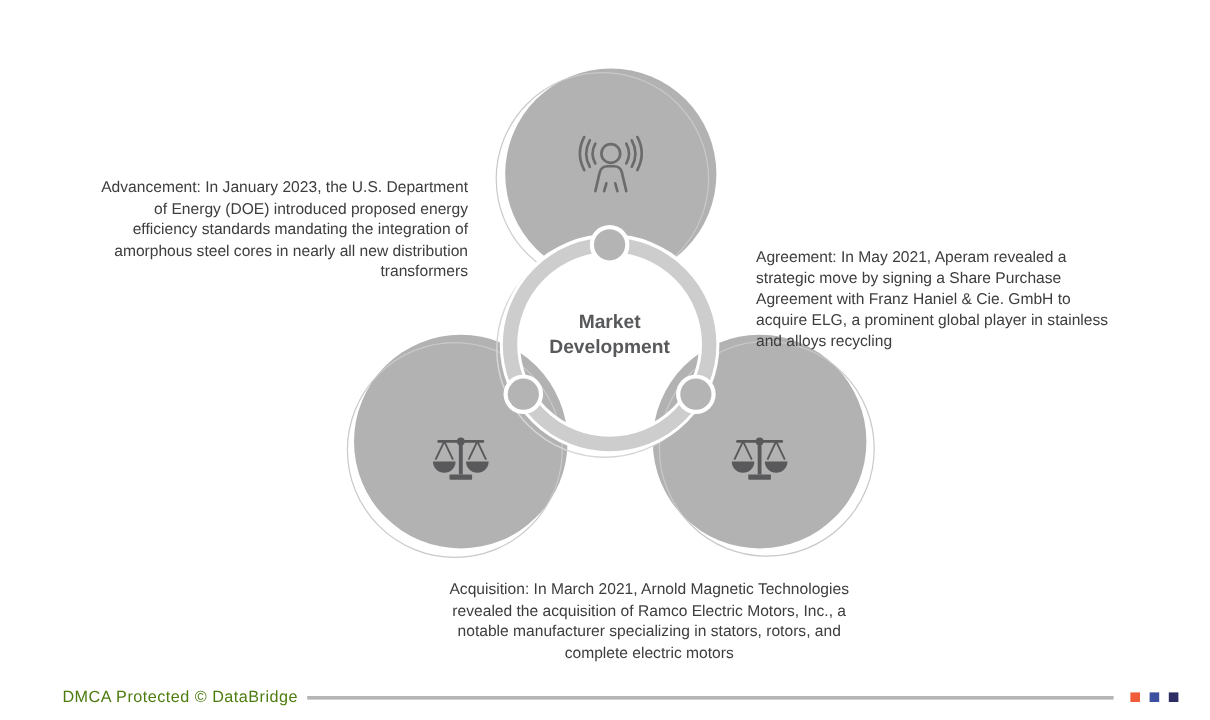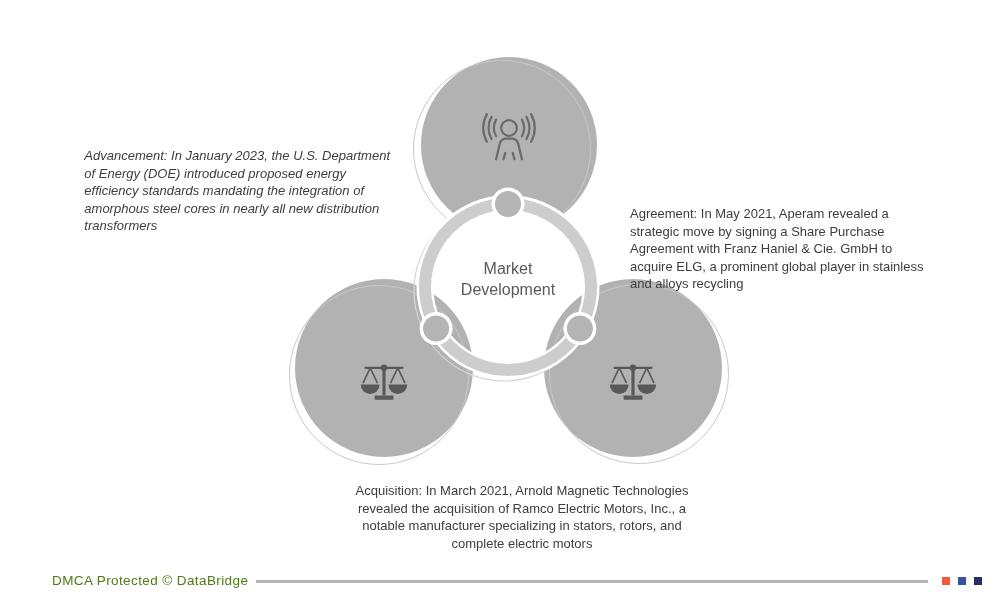--- a/index.html
+++ b/index.html
@@ -20,27 +20,27 @@
   .bubble-br::before{transform:translate(6px,6px);}
   .bubble-top .icon{transform:translateY(-6px);}
   .bubble-bl .icon,.bubble-br .icon{transform:translateY(16px);}
   
   .inner-disc{position:absolute;left:416px;top:195px;width:184px;height:184px;
     border-radius:50%;background:#ffffff;}
   
   .ring-svg{position:absolute;left:393px;top:172px;}
   
   .center-title{position:absolute;left:408px;top:258px;width:200px;
-    text-align:center;font-size:16px;font-weight:normal;line-height:21px;
+    text-align:center;font-size:16px;font-weight:bold;line-height:21px;
     color:#58595b;white-space:pre-line;}
   
   .note{position:absolute;font-size:13px;line-height:17.5px;white-space:pre-line;color:#3d3d3d;}
-  .note-left{right:618px;top:147px;text-align:left;font-style:italic;}
+  .note-left{right:618px;top:147px;text-align:right;}
   .note-right{left:630px;top:161px;text-align:left;margin-top:44px;}
-  .note-bottom{left:522px;top:482px;transform:translateX(-50%);text-align:center;}
+  .note-bottom{left:541px;top:482px;transform:translateX(-50%);text-align:center;}
   
   .dmca{position:absolute;left:52px;top:573px;font-size:13.5px;color:#4d7c0f;
     letter-spacing:0.4px;}
   .footer-line{position:absolute;left:256px;top:580px;width:672px;height:3px;
     background:#b5b5b5;}
   .brand-squares{position:absolute;left:942px;top:577px;display:flex;gap:8px;}
   .brand-squares span{width:8px;height:8px;display:block;}
 </style>
 </head>
 <body>

